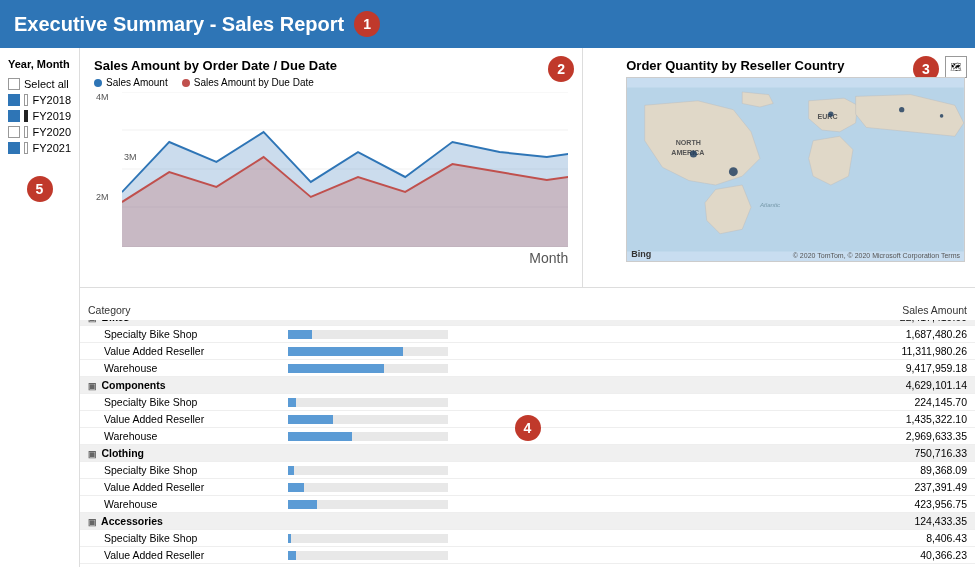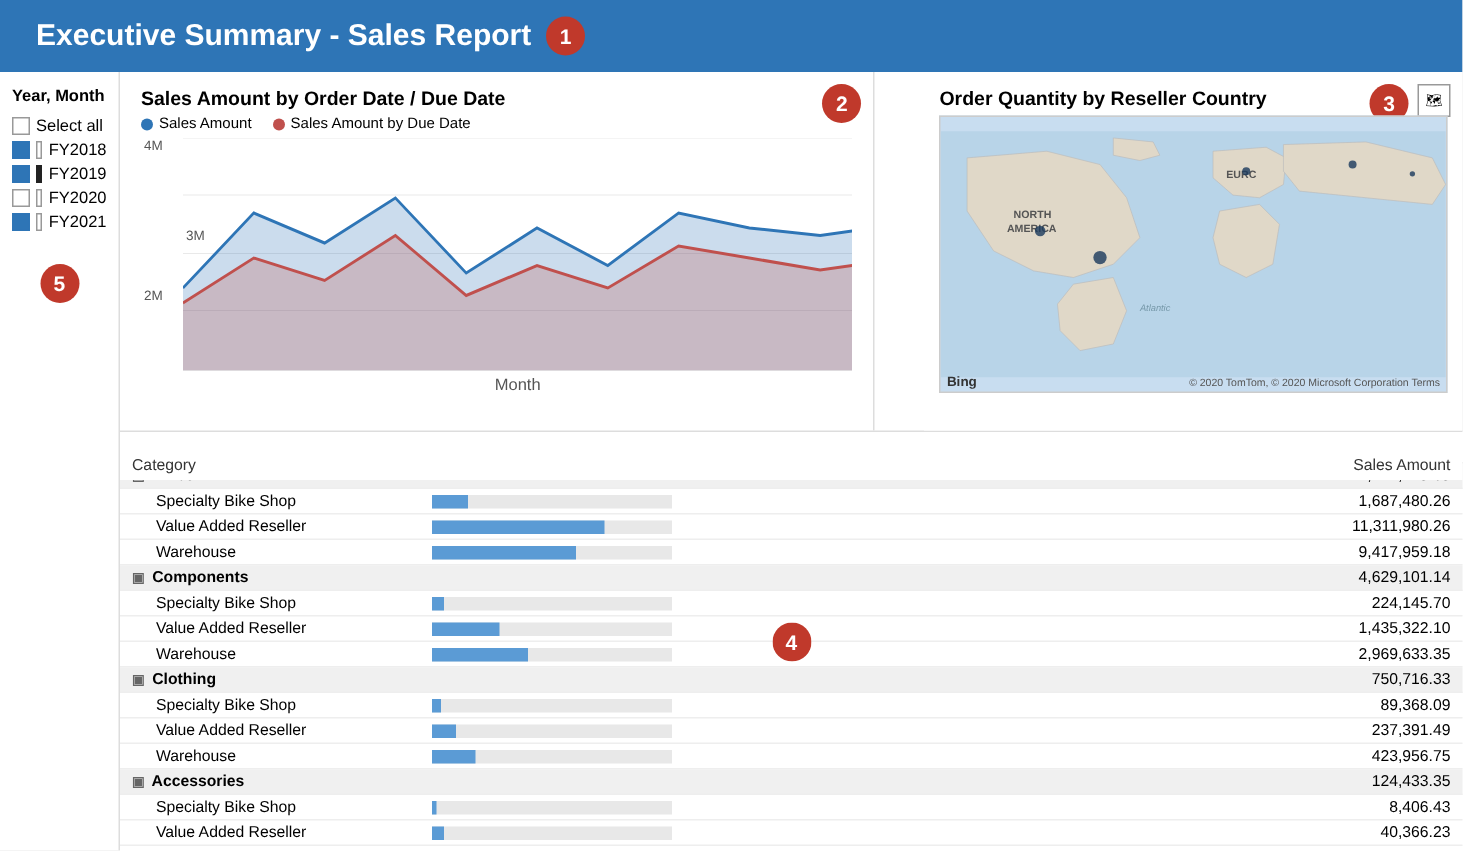--- a/index.html
+++ b/index.html
@@ -1,21 +1,21 @@
 <!DOCTYPE html>
 <html><head>
   <meta charset="utf-8">
   <style>
     * { margin: 0; padding: 0; box-sizing: border-box; }
     body { font-family: 'Segoe UI', Arial, sans-serif; background: #f0f0f0; width: 975px; height: 567px; overflow: hidden; font-size: 11px; }
 
     .header {
       background: #2e75b6;
       color: white;
-      padding: 8px 24px;
+      padding: 8px 14px;
       display: flex;
       align-items: center;
       gap: 10px;
       height: 48px;
     }
     .header-title {
       font-size: 20px;
       font-weight: bold;
     }
     .badge {
@@ -317,21 +317,21 @@
 
             <polygon points="0,100 55,50 110,70 165,40 220,90 275,60 330,85 385,50 440,60 495,65 520,62 520,155 0,155" fill="#2e75b6" opacity="0.25"></polygon>
 
             <polygon points="0,110 55,80 110,95 165,65 220,105 275,85 330,100 385,72 440,80 495,88 520,85 520,155 0,155" fill="#c0504d" opacity="0.25"></polygon>
 
             <polyline points="0,100 55,50 110,70 165,40 220,90 275,60 330,85 385,50 440,60 495,65 520,62" fill="none" stroke="#2e75b6" stroke-width="2"></polyline>
 
             <polyline points="0,110 55,80 110,95 165,65 220,105 275,85 330,100 385,72 440,80 495,88 520,85" fill="none" stroke="#c0504d" stroke-width="2"></polyline>
           </svg>
           
-          <div style="text-align:center;font-size:11px;color:#555;margin-top:1px;">Month</div>
+          <div style="text-align:right;font-size:14px;color:#555;margin-top:1px;">Month</div>
         </div>
       </div>
 
       <div class="map-container">
         <div class="map-title">Order Quantity by Reseller Country</div>
         <div class="map-badge badge" style="position:absolute;top:8px;right:36px;background:#c0392b;color:white;border-radius:50%;width:26px;height:26px;display:flex;align-items:center;justify-content:center;font-weight:bold;font-size:14px;">3</div>
         <div class="map-icon">🗺</div>
         <div class="map-area">
           <svg width="100%" height="100%" viewBox="0 0 380 185">
 

